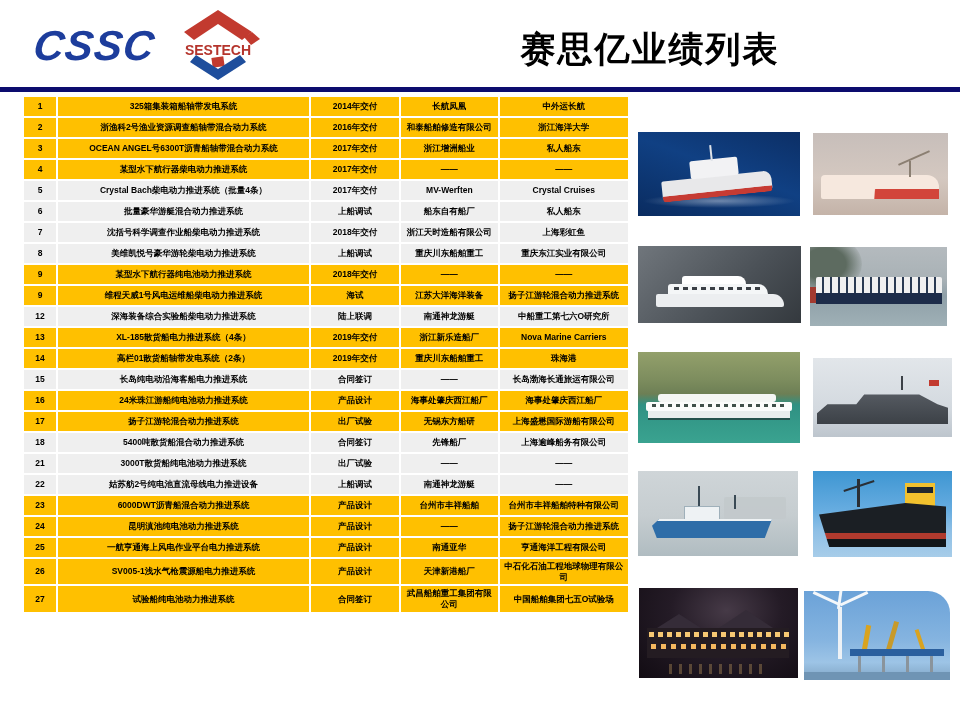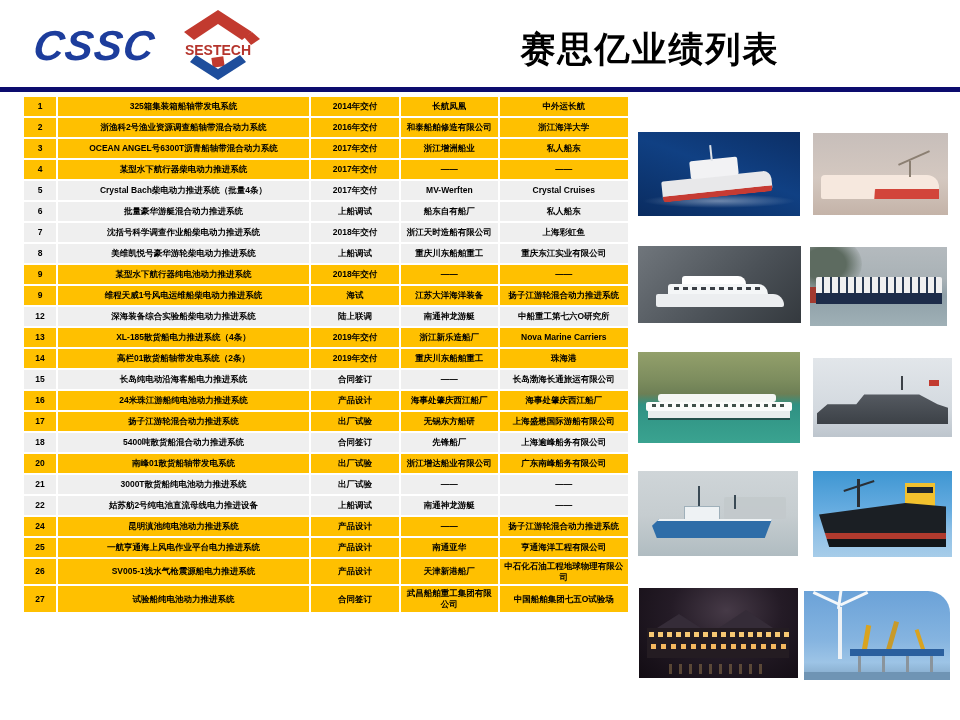--- a/index.html
+++ b/index.html
@@ -262,40 +262,40 @@
         <td>无锡东方船研</td>
         <td>上海盛懋国际游船有限公司</td>
       </tr>
       <tr class="light">
         <td>18</td>
         <td>5400吨散货船混合动力推进系统</td>
         <td>合同签订</td>
         <td>先锋船厂</td>
         <td>上海逾峰船务有限公司</td>
       </tr>
-      <tr class="gold">
-        <td>20</td>
-        <td>南峰01散货船轴带发电系统</td>
-        <td>出厂试验</td>
-        <td>浙江增达船业有限公司</td>
-        <td>广东南峰船务有限公司</td>
-      </tr>
       <tr class="light">
         <td>21</td>
         <td>3000T散货船纯电池动力推进系统</td>
         <td>出厂试验</td>
         <td>——</td>
         <td>——</td>
       </tr>
       <tr class="light">
         <td>22</td>
         <td>姑苏舫2号纯电池直流母线电力推进设备</td>
         <td>上船调试</td>
         <td>南通神龙游艇</td>
         <td>——</td>
+      </tr>
+      <tr class="gold">
+        <td>23</td>
+        <td>6000DWT沥青船混合动力推进系统</td>
+        <td>产品设计</td>
+        <td>台州市丰祥船舶</td>
+        <td>台州市丰祥船舶特种有限公司</td>
       </tr>
       <tr class="gold">
         <td>24</td>
         <td>昆明滇池纯电池动力推进系统</td>
         <td>产品设计</td>
         <td>——</td>
         <td>扬子江游轮混合动力推进系统</td>
       </tr>
       <tr class="gold">
         <td>25</td>

